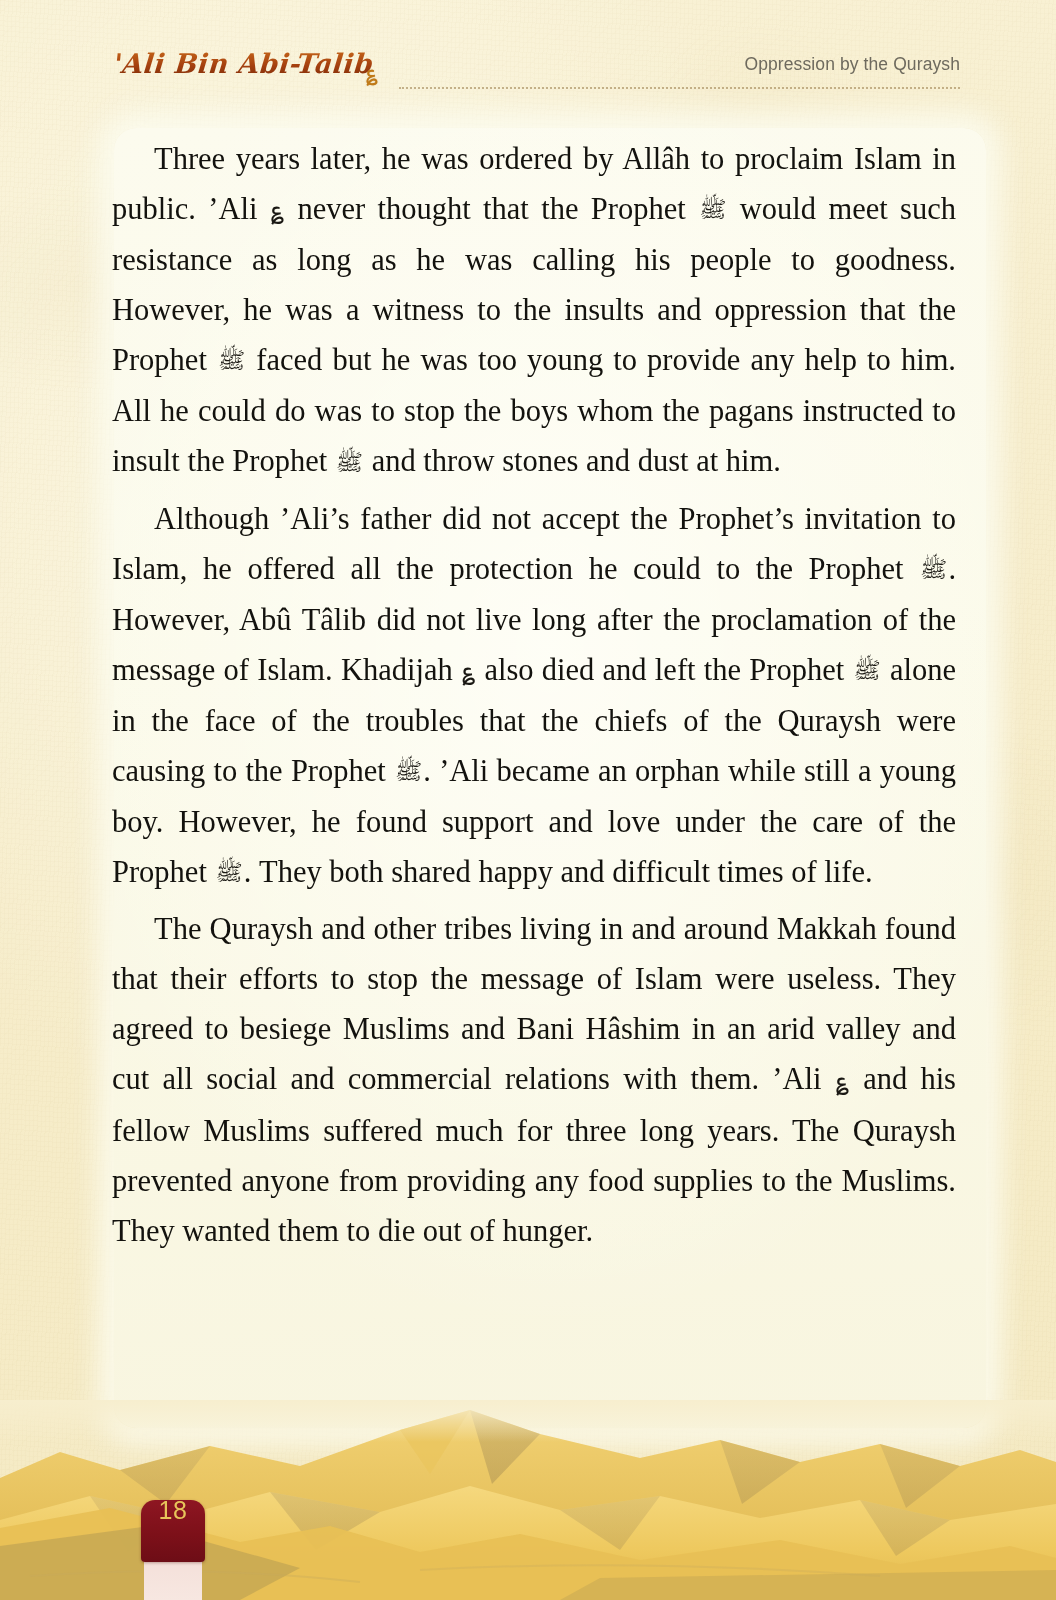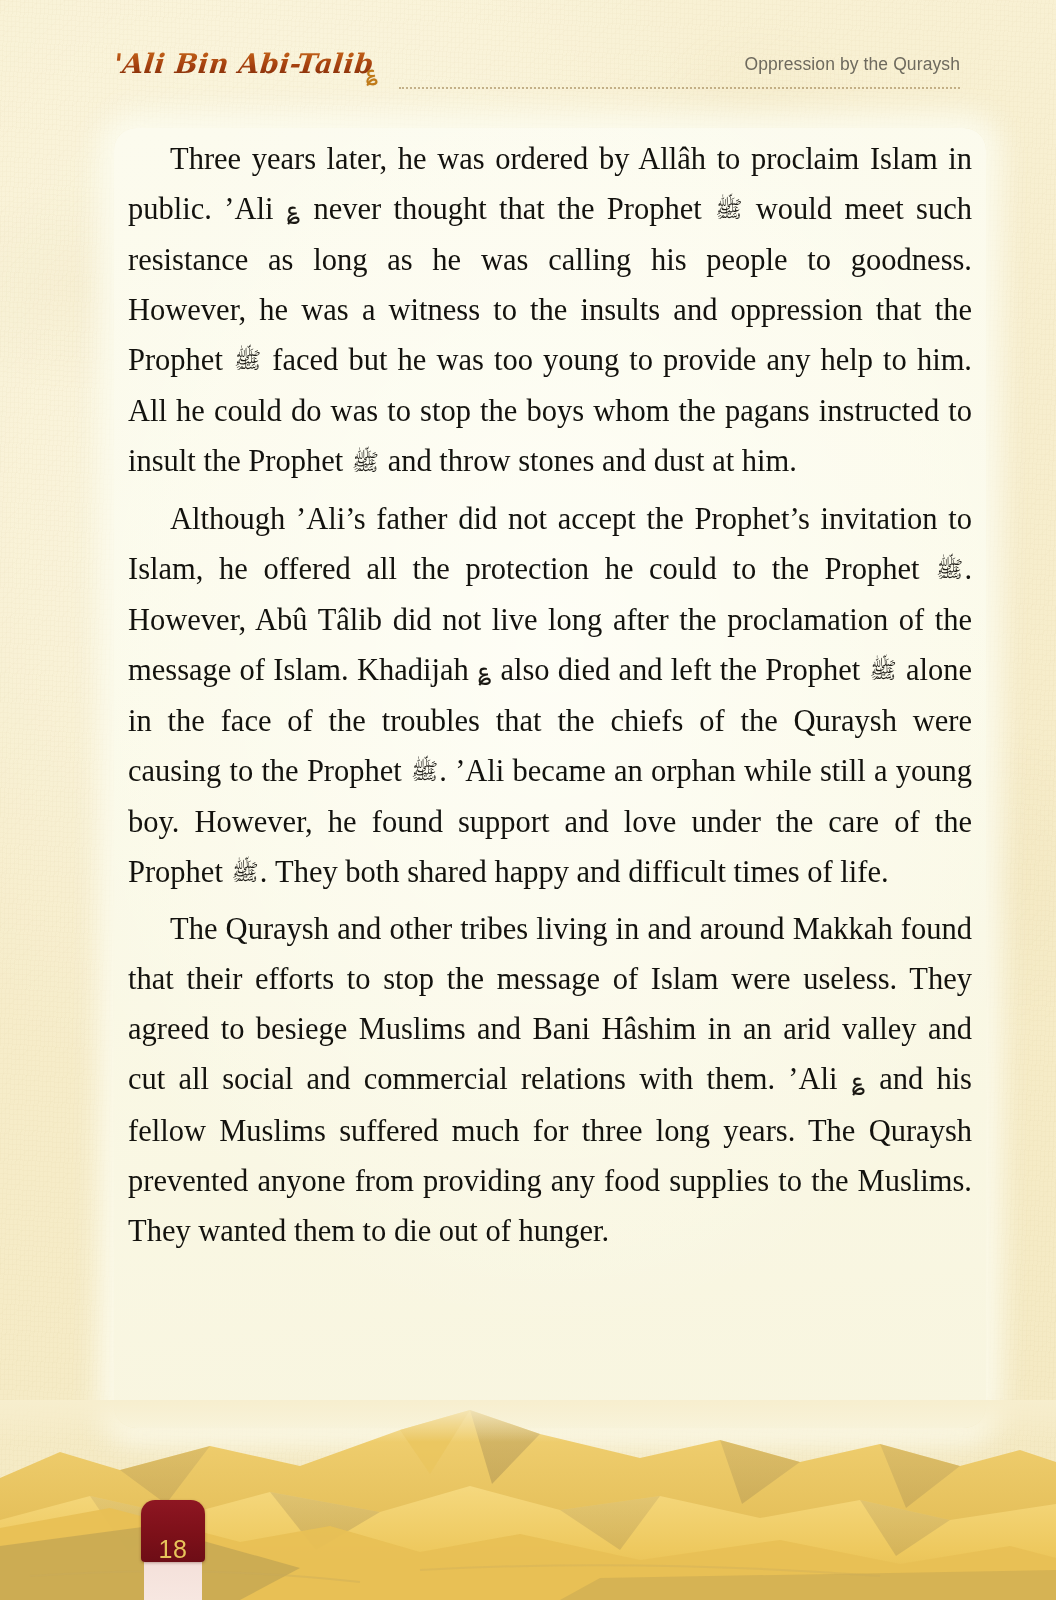--- a/index.html
+++ b/index.html
@@ -105,21 +105,21 @@
     height: 1300px;
     border-radius: 22px;
     background:
       radial-gradient(ellipse 80% 70% at 50% 40%, rgba(255,255,250,0.75), rgba(255,255,250,0) 75%),
       linear-gradient(175deg, #fcfbee 0%, #fbfae9 40%, #f8f5df 100%);
     box-shadow: 0 0 26px 16px rgba(252,251,238,0.85);
   }
 
   #body-text {
     position: absolute;
-    left: 128px;
+    left: 112px;
     top: 134px;
     width: 844px;
     color: #13120e;
     font-size: 30.5px;
     line-height: 50px;
     text-align: justify;
     text-justify: inter-word;
     font-family: "Liberation Serif", "DejaVu Serif", serif;
   }
   #body-text p {
@@ -157,21 +157,21 @@
   #page-number-badge {
     position: absolute;
     left: 141px;
     bottom: 38px;
     width: 64px;
     height: 62px;
     border-radius: 14px 14px 4px 4px;
     background: linear-gradient(180deg, #8e1622 0%, #7d1019 55%, #6d0d16 100%);
     box-shadow: 0 1px 3px rgba(80,20,10,0.35);
     display: flex;
-    align-items: flex-end;
+    align-items: flex-start;
     justify-content: center;
   }
   #page-number-value {
     color: #e7c45a;
     font-family: "Liberation Sans", "DejaVu Sans", sans-serif;
     font-size: 25px;
     font-weight: 400;
     letter-spacing: 0.5px;
     line-height: 1;
     margin-top: -2px;

